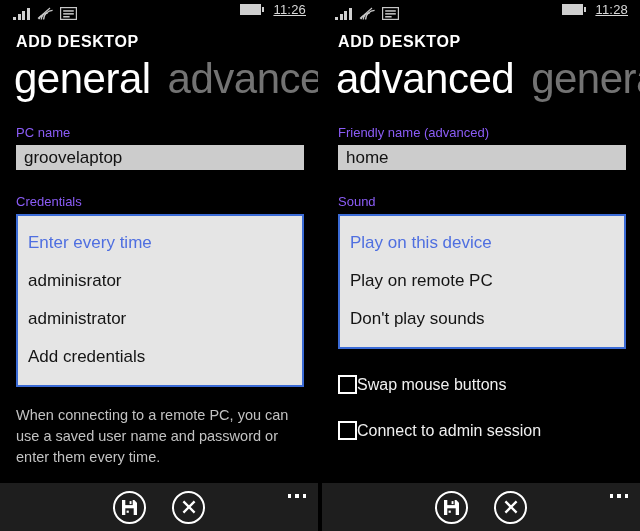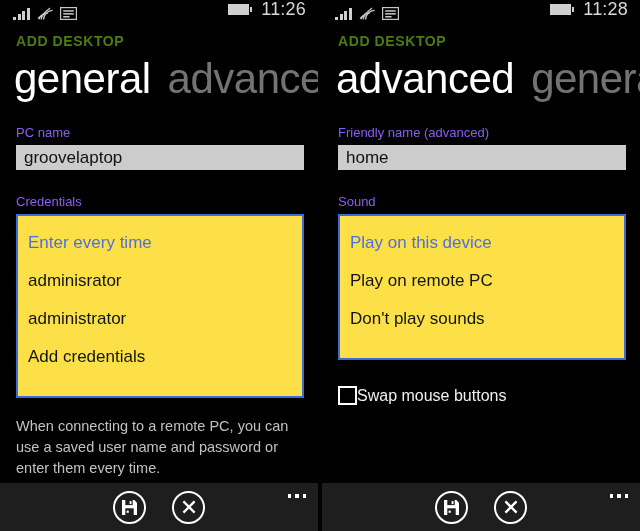--- a/index.html
+++ b/index.html
@@ -89,32 +89,33 @@
     background: #cfcfcf;
     box-sizing: border-box;
   }
   .battery-tip {
     width: 2px; height: 5px;
     background: #cfcfcf;
     margin-left: 1px;
   }
   .clock {
     color: #d8d8d8;
-    font-size: 18px;
+    font-size: 13px;
     letter-spacing: 0.2px;
     line-height: 13px;
+    text-decoration: underline;
   }
 
   
   .app-title {
     position: absolute;
     top: 33px;
     left: 16px;
-    color: #4d7c0f;
-    font-size: 14px;
+    color: #ffffff;
+    font-size: 16px;
     letter-spacing: 0.6px;
     font-weight: 600;
   }
   .pivot {
     position: absolute;
     top: 53px;
     left: 14px;
     white-space: nowrap;
     display: flex;
     align-items: center;
@@ -150,24 +151,24 @@
     font-size: 17px;
     display: flex;
     align-items: center;
     padding-left: 8px;
     box-sizing: border-box;
   }
   .section-gap { height: 24px; }
 
   .list-box {
     margin: 0 14px 0 16px;
-    background: #fde047;
+    background: #e5e5e5;
     border: 2px solid #3b6bd6;
     box-sizing: border-box;
-    padding: 8px 0 20px 0;
+    padding: 8px 0 9px 0;
   }
   .list-option {
     color: #141414;
     font-size: 17px;
     line-height: 20px;
     padding: 9px 0 9px 10px;
   }
   .list-option.selected { color: #4f6fe0; }
 
   .help-text {
@@ -396,20 +397,24 @@
         <div class="list-option">Don't play sounds</div>
       </div>
 
       <div style="height:26px"></div>
 
       <div class="checkbox-row">
         <span class="checkbox-box"></span>
         <span class="checkbox-label">Swap mouse buttons</span>
       </div>
 
+      <div class="checkbox-row">
+        <span class="checkbox-box"></span>
+        <span class="checkbox-label">Connect to admin session</span>
+      </div>
     </div>
 
     <div class="appbar">
       <div class="appbar-buttons">
         <span class="circle-btn">
           <span>
             <svg width="17" height="17" viewBox="0 0 17 17">
               <path d="M1 1 h12.3 L16 3.7 V16 H1 Z" fill="#ffffff"></path>
               <rect x="4.3" y="1" width="7.4" height="5.1" fill="#1e1e1e"></rect>
               <rect x="8.6" y="2.1" width="1.9" height="3" fill="#ffffff"></rect>

